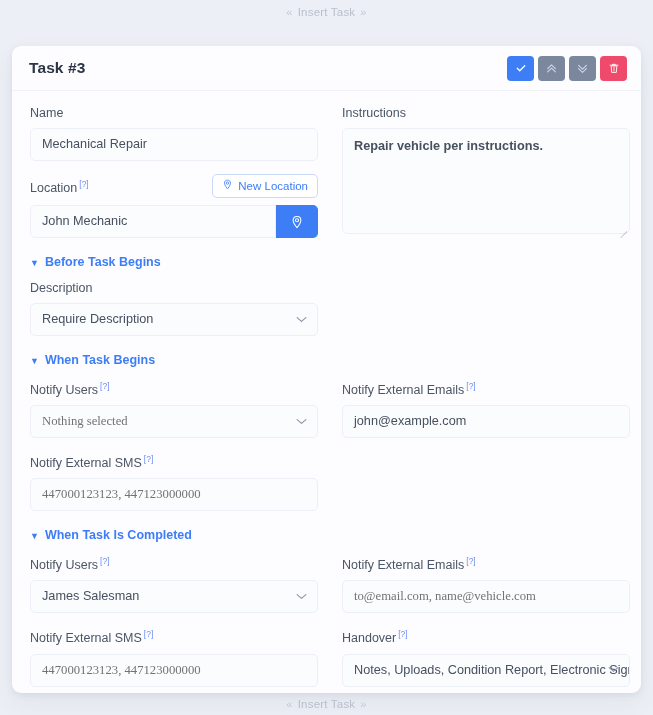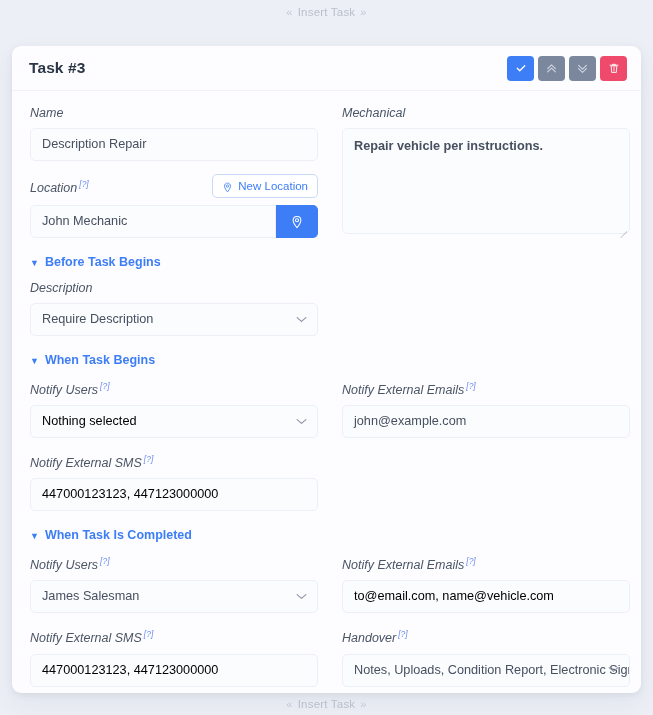--- a/index.html
+++ b/index.html
@@ -103,21 +103,20 @@
   }
   .col { width: 288px; flex: none; }
   .field { margin-bottom: 13px; }
 
   .label {
     display: block;
     font-size: 12.5px;
     color: #4a5565;
     margin-bottom: 7px;
     line-height: 16px;
-    font-style: italic;
   }
   .label .help {
     font-size: 8.5px;
     color: #6e8ef0;
     vertical-align: super;
     margin-left: 2px;
     cursor: pointer;
   }
   .label-row {
     display: flex;
@@ -137,21 +136,21 @@
     font-family: "Liberation Sans", sans-serif;
     font-size: 12.7px;
     color: #46505f;
     padding: 0 11px;
     height: 33px;
     line-height: 31px;
     outline: none;
     white-space: nowrap;
     overflow: hidden;
   }
-  .input.placeholder, .select.placeholder { color: #000000; }
+  .input.placeholder, .select.placeholder { color: #737373; font-family: Liberation Serif, serif; }
 
   .textarea {
     height: 106px;
     line-height: 1.45;
     padding: 8px 11px;
     resize: none;
     position: relative;
     white-space: normal;
     font-weight: bold;
   }
@@ -201,21 +200,21 @@
     border-top-right-radius: 5px;
     border-bottom-right-radius: 5px;
     display: flex;
     align-items: center;
     justify-content: center;
     cursor: pointer;
     padding: 0;
   }
   .newloc-btn {
     display: inline-flex;
-    align-items: flex-end;
+    align-items: flex-start;
     gap: 5px;
     border: 1px solid #cbd9f9;
     background: #ffffff;
     color: #3d7ef7;
     font-size: 11.5px;
     font-family: "Liberation Sans", sans-serif;
     border-radius: 5px;
     padding: 4px 9px;
     cursor: pointer;
     line-height: 14px;
@@ -283,21 +282,21 @@
       </div>
     </div>
 
     <div class="card-body">
 
       <div class="row">
         <div class="col">
 
           <div class="field">
             <span class="label">Name</span>
-            <div class="input">Description Repair</div>
+            <div class="input">Mechanical Repair</div>
           </div>
 
           <div class="field">
             <div class="label-row">
               <span class="label"><span>Location</span><span class="help">[?]</span></span>
               <button class="newloc-btn">
                 <svg width="11" height="11" viewBox="0 0 16 16">
                   <path d="M8 1.6 C5.5 1.6 3.6 3.5 3.6 6 C3.6 9.2 8 14.4 8 14.4 C8 14.4 12.4 9.2 12.4 6 C12.4 3.5 10.5 1.6 8 1.6 Z" fill="none" stroke="#3d7ef7" stroke-width="1.2" stroke-linejoin="round"></path>
                   <circle cx="8" cy="6" r="1.7" fill="none" stroke="#3d7ef7" stroke-width="1.2"></circle>
                 </svg>
@@ -312,21 +311,21 @@
                   <circle cx="8" cy="6" r="1.8" fill="none" stroke="#ffffff" stroke-width="1.2"></circle>
                 </svg>
               </button>
             </div>
           </div>
 
         </div>
 
         <div class="col">
           <div class="field">
-            <span class="label">Mechanical</span>
+            <span class="label">Instructions</span>
             <div class="textarea-wrap">
               <div class="textarea">Repair vehicle per instructions.</div>
               <div class="resize-grip">
                 <span style="width:9px; top:8px; transform:rotate(-45deg);"></span>
                 <span style="width:5px; top:8px; left:4px; transform:rotate(-45deg);"></span>
               </div>
             </div>
           </div>
         </div>
       </div>

